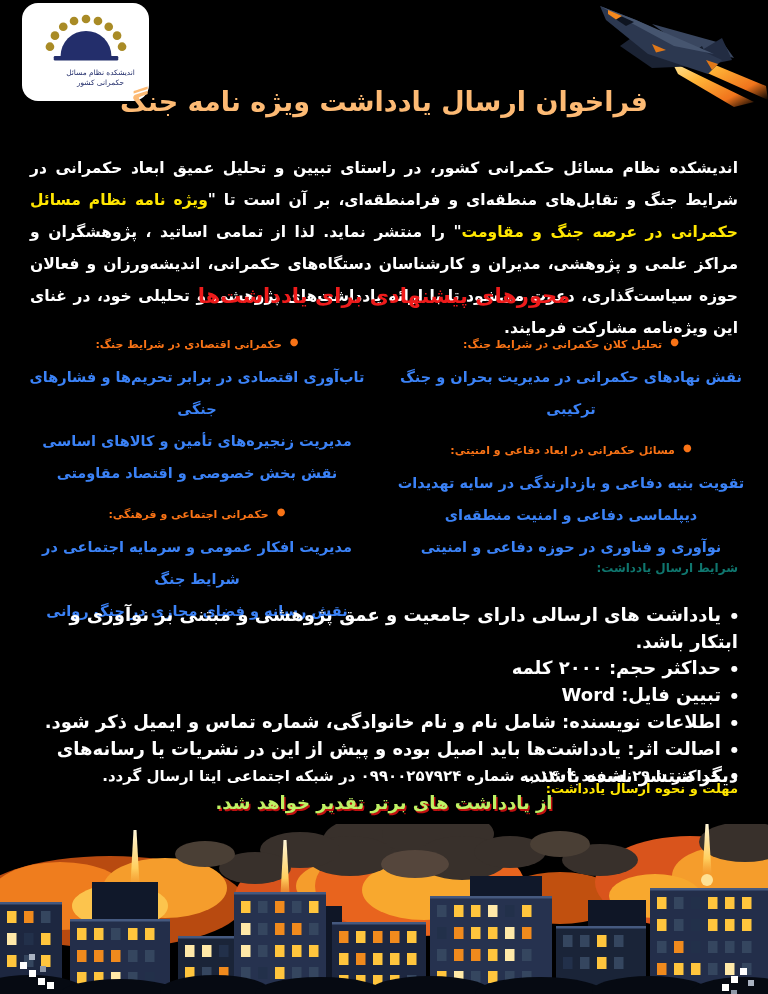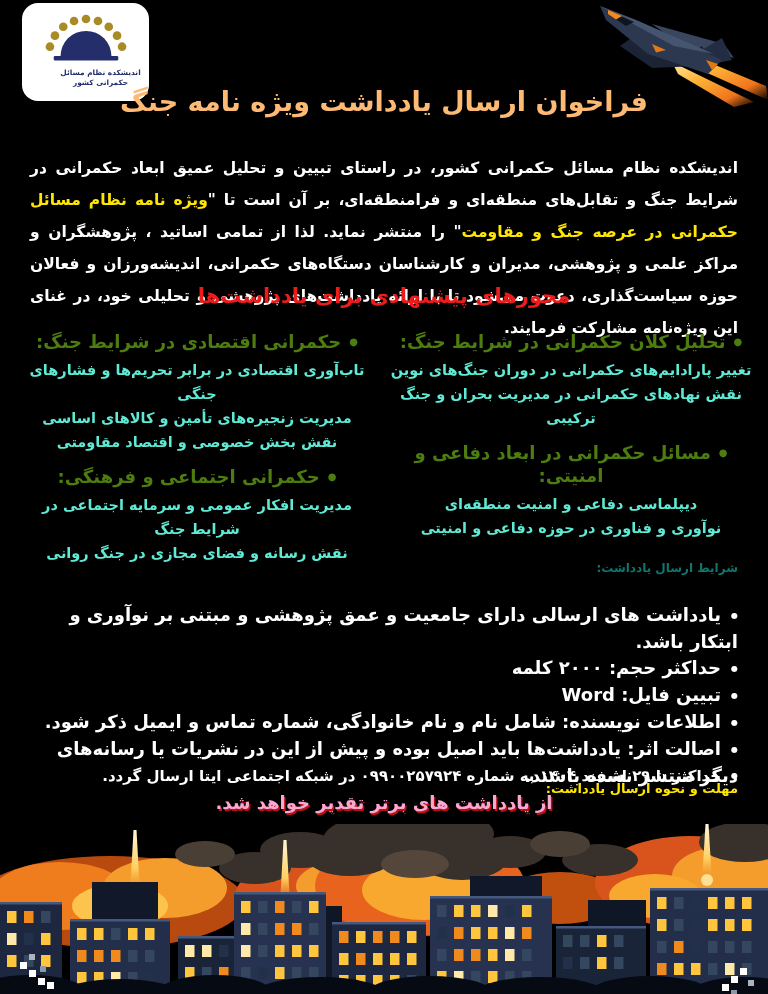--- a/index.html
+++ b/index.html
@@ -7,49 +7,49 @@
   .page {
     position:relative; width:768px; height:994px; background:#000;
     overflow:hidden; direction:rtl; font-family:"DejaVu Sans",sans-serif;
     color:#fff; font-weight:bold; margin:0 auto;
   }
   
   .logo-box {
     position:absolute; top:3px; left:22px; width:127px; height:98px;
     background:#fff; border-radius:16px; text-align:center; padding-top:5px;
   }
-  .logo-text { color:#232e6b; font-size:7.4px; font-weight:bold; line-height:10px; direction:rtl;padding-left:30px; }
+  .logo-text { color:#232e6b; font-size:7.4px; font-weight:normal; line-height:10px; direction:rtl;padding-left:30px; }
   
   .jet { position:absolute; top:0; right:0; width:212px; height:108px; }
   
   .title { position:absolute; top:86px; left:0; width:100%; text-align:center; font-size:27px; color:#fdba74; }
   
   .intro { position:absolute; top:152px; right:30px; left:30px; font-size:15.5px; line-height:32px; text-align:justify; color:#fff; }
   .intro .hl { color:#ffe600; }
   
   .topics-heading { position:absolute; top:284px; left:0; width:100%; text-align:center; color:#ee1b1b; font-size:21px; }
   
   .topics { position:absolute; top:330px; right:16px; left:16px; display:flex; gap:12px; }
   .col { flex:1; text-align:center; }
   .topic-sec { margin-bottom:11px; }
-  .topic-title { color:#4d7c0f; font-size:18px; line-height:23px; margin-bottom:5px; }
+  .topic-title { color:#f97316; font-size:11px; line-height:23px; margin-bottom:5px; }
   .topic-title::before { content:"●"; font-size:10px; vertical-align:3px; margin-left:8px; }
-  .topic-item { color:#5eead4; font-size:14.5px; line-height:24px; }
+  .topic-item { color:#3b82f6; font-size:14.5px; line-height:32px; }
   
   .terms-heading { position:absolute; top:561px; right:30px; color:#0f766e; font-size:12px; }
   .terms { position:absolute; top:602px; right:30px; left:30px; list-style:none; }
   .terms li { font-size:18px; line-height:26px; color:#fff; }
   .terms li::before, .deadline-item::before { content:"●"; font-size:8px; vertical-align:3px; margin-left:10px; color:#fff; }
   
   .deadline-heading { position:absolute; top:781px; right:30px; color:#ffe600; font-size:13px;text-align:right; }
   .deadline-item { position:absolute; top:767px; right:30px; left:30px; font-size:15px; color:#fff; }
   
   .footer-note {
     position:absolute; top:792px; left:0; width:100%; text-align:center;
-    color:#f9a8d4; font-size:18px; text-shadow:1.5px 1.5px 0 #c21010;
+    color:#bef264; font-size:18px; text-shadow:1.5px 1.5px 0 #c21010;
   }
   
   .city { position:absolute; bottom:0; left:0; width:768px; height:170px; }
 </style>
 </head>
 <body>
 
 <div class="page">
 
   <div class="logo-box">
@@ -95,25 +95,25 @@
   <div class="title">فراخوان ارسال یادداشت ویژه نامه جنگ</div>
 
   <p class="intro"><span>اندیشکده نظام مسائل حکمرانی کشور، در راستای تبیین و تحلیل عمیق ابعاد حکمرانی در شرایط جنگ و تقابل‌های منطقه‌ای و فرامنطقه‌ای، بر آن است تا "</span><span class="hl">ویژه نامه نظام مسائل حکمرانی در عرصه جنگ و مقاومت</span><span>" را منتشر نماید. لذا از تمامی اساتید ، پژوهشگران و مراکز علمی و پژوهشی، مدیران و کارشناسان دستگاه‌های حکمرانی، اندیشه‌ورزان و فعالان حوزه سیاست‌گذاری، دعوت می‌شود تا با ارائه یادداشت‌های پژوهشی و تحلیلی خود، در غنای این ویژه‌نامه مشارکت فرمایند.</span></p>
 
   <div class="topics-heading">محورهای پیشنهادی برای یادداشت‌ها</div>
 
   <div class="topics">
     <div class="col">
       <div class="topic-sec">
         <div class="topic-title">تحلیل کلان حکمرانی در شرایط جنگ:</div>
-        <div class="topic-item">تغییر پارادایم‌های حکمرانی در دوران جنگ‌های نوین</div>
         <div class="topic-item">نقش نهادهای حکمرانی در مدیریت بحران و جنگ ترکیبی</div>
       </div>
       <div class="topic-sec">
         <div class="topic-title">مسائل حکمرانی در ابعاد دفاعی و امنیتی:</div>
+        <div class="topic-item">تقویت بنیه دفاعی و بازدارندگی در سایه تهدیدات</div>
         <div class="topic-item">دیپلماسی دفاعی و امنیت منطقه‌ای</div>
         <div class="topic-item">نوآوری و فناوری در حوزه دفاعی و امنیتی</div>
       </div>
     </div>
     <div class="col">
       <div class="topic-sec">
         <div class="topic-title">حکمرانی اقتصادی در شرایط جنگ:</div>
         <div class="topic-item">تاب‌آوری اقتصادی در برابر تحریم‌ها و فشارهای جنگی</div>
         <div class="topic-item">مدیریت زنجیره‌های تأمین و کالاهای اساسی</div>
         <div class="topic-item">نقش بخش خصوصی و اقتصاد مقاومتی</div>

